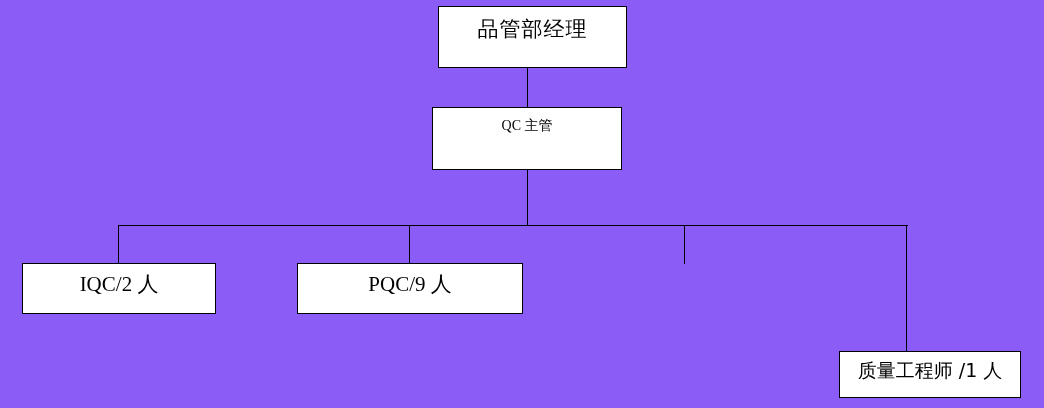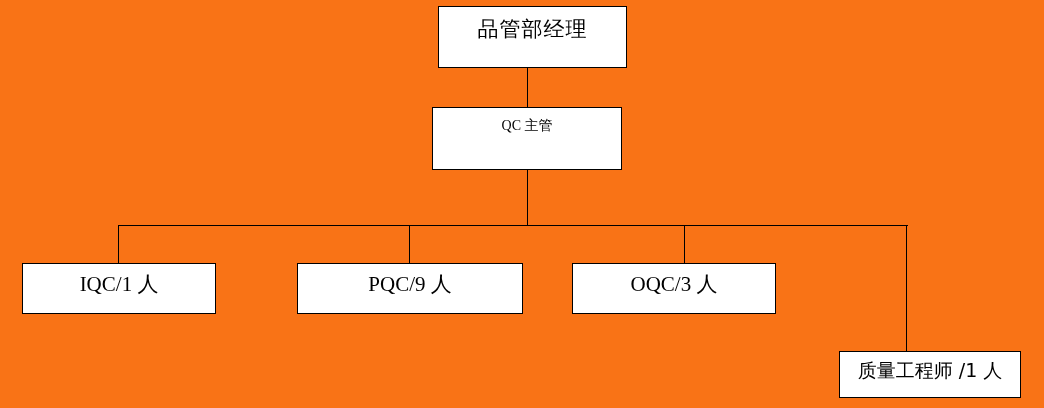--- a/index.html
+++ b/index.html
@@ -9,21 +9,21 @@
     background: #ffffff;
   }
   body {
     font-family: "Liberation Serif", "DejaVu Serif", serif;
     color: #000000;
   }
   #chart-canvas {
     position: relative;
     width: 1044px;
     height: 408px;
-    background: #f97316;
+    background: #8b5cf6;
     overflow: hidden;
   }
   .node-box {
     position: absolute;
     box-sizing: border-box;
     border: 1.3px solid #000000;
     background: #ffffff;
     display: flex;
     align-items: flex-start;
     justify-content: center;
@@ -114,28 +114,25 @@
 
   <div class="node-box" id="node-manager">
     <span class="node-label">品管部经理</span>
   </div>
 
   <div class="node-box" id="node-supervisor">
     <span class="node-label">QC 主管</span>
   </div>
 
   <div class="node-box" id="node-iqc">
-    <span class="node-label">IQC/1 人</span>
+    <span class="node-label">IQC/2 人</span>
   </div>
 
   <div class="node-box" id="node-pqc">
     <span class="node-label">PQC/9 人</span>
   </div>
 
-  <div class="node-box" id="node-oqc">
-    <span class="node-label">OQC/3 人</span>
-  </div>
 
   <div class="node-box" id="node-engineer">
     <span class="node-label">质量工程师 /1 人</span>
   </div>
 
 </div>
 
 </body></html>

